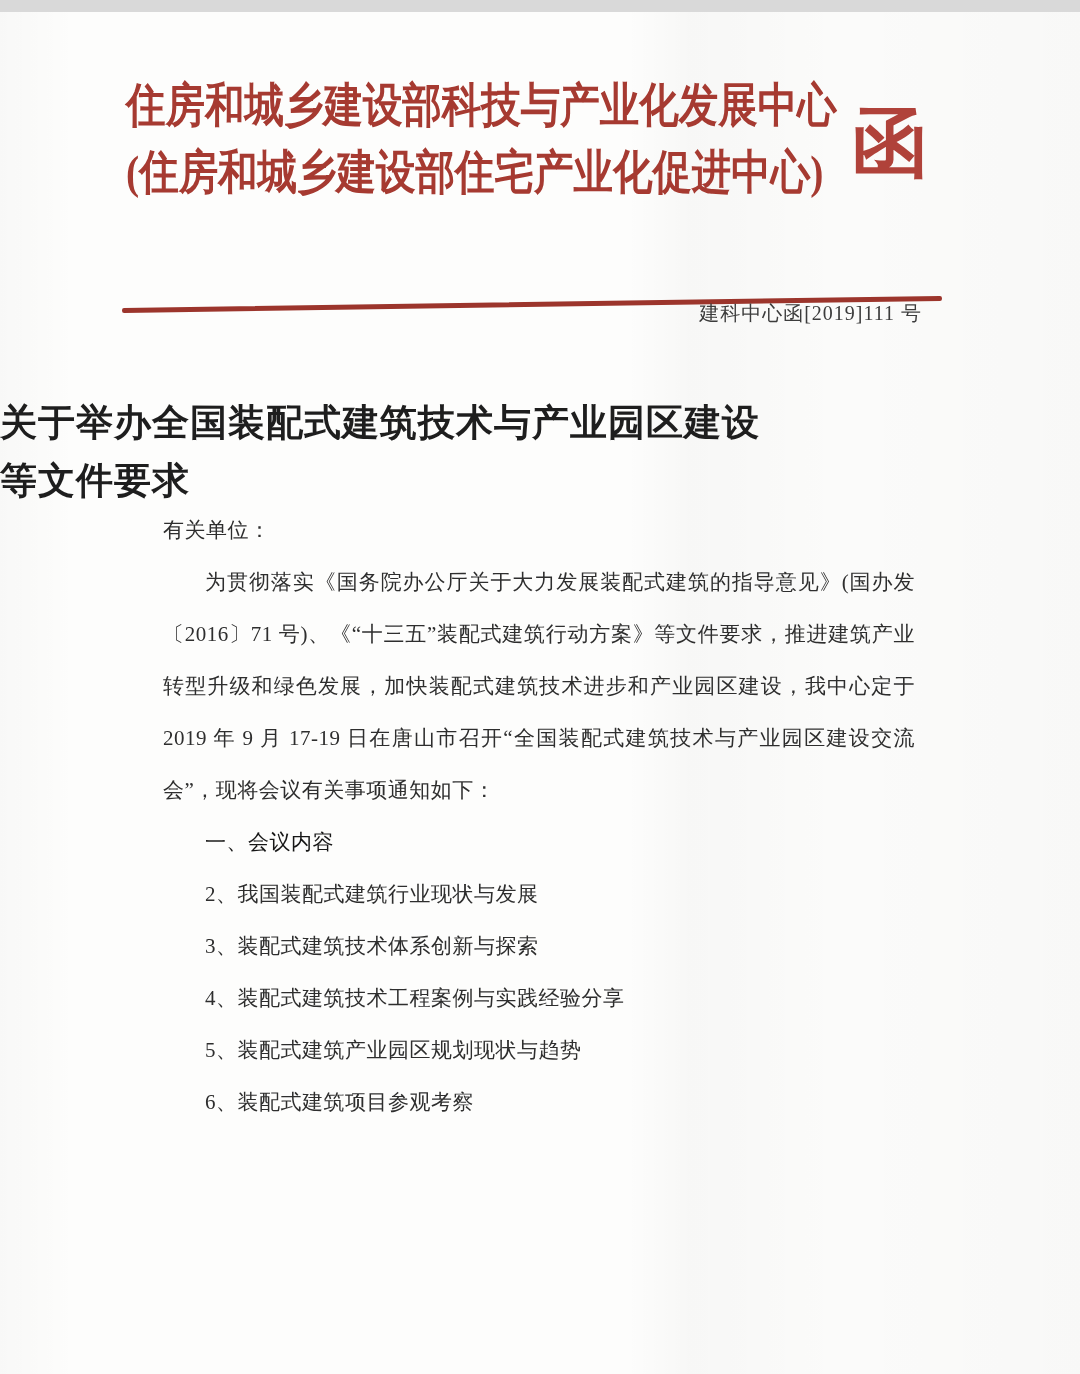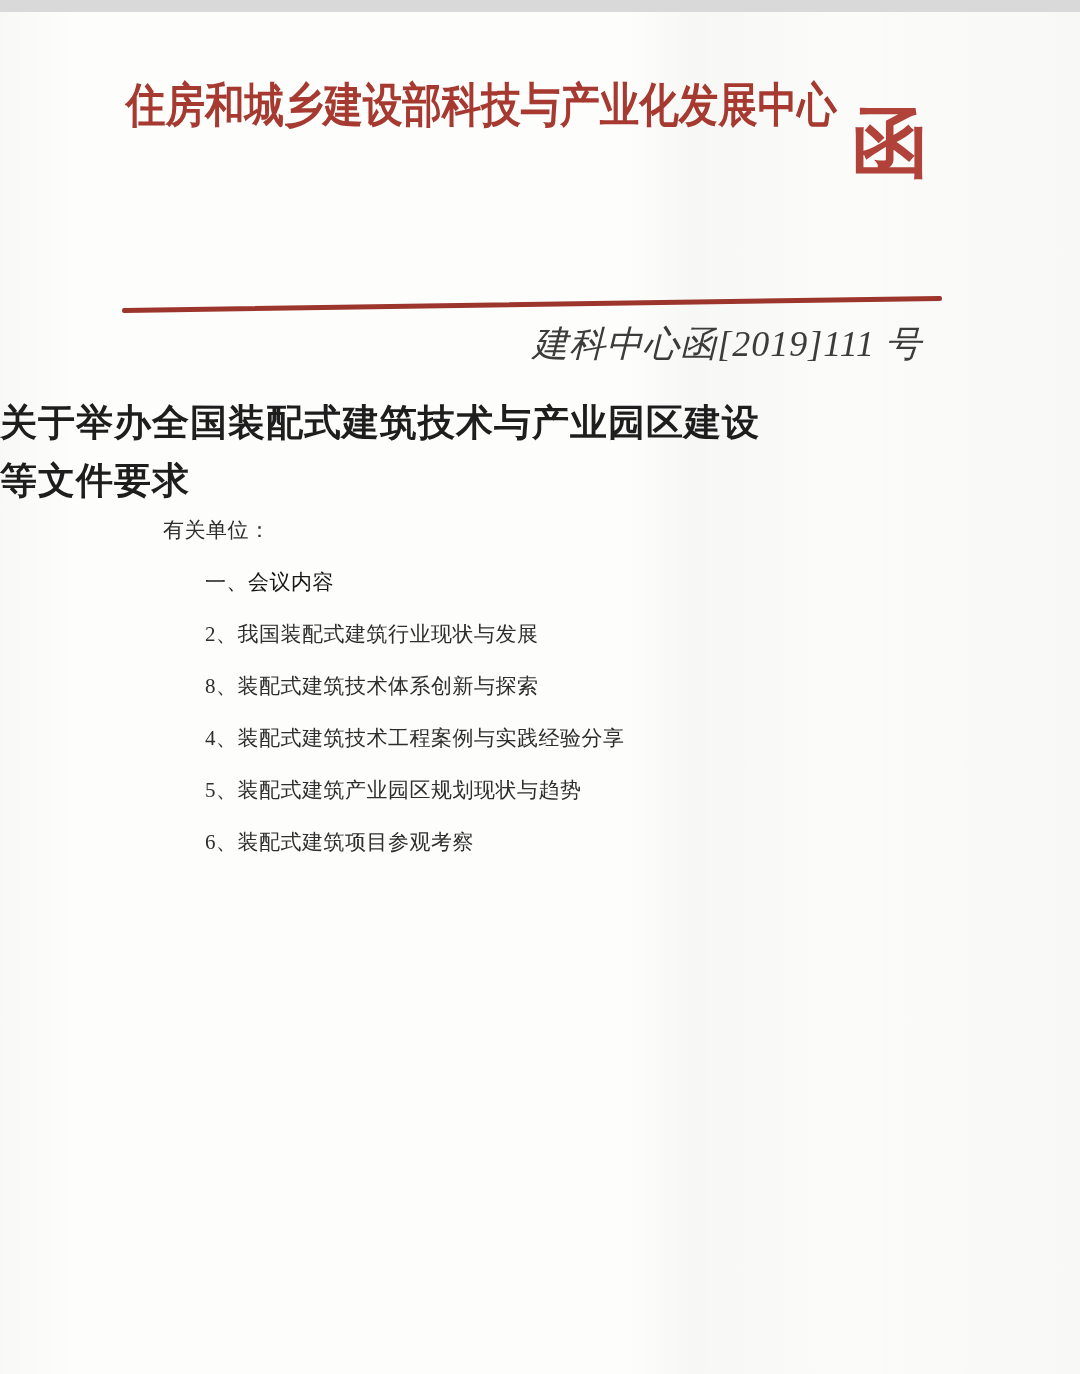--- a/index.html
+++ b/index.html
@@ -57,26 +57,25 @@
     top: 290px;
     width: 820px;
     height: 5px;
     background: #9c352c;
     transform: rotate(-0.85deg);
     border-radius: 2px;
   }
   
   .ref-number {
     position: absolute;
-    top: 308px;
+    top: 288px;
     right: 158px;
-    font-size: 36px;
+    font-size: 20px;
     letter-spacing: 1px;
     color: #3c3c3c;
-    font-style: italic;
   }
   
   .doc-title {
     position: absolute;
     top: 382px;
     left: 0;
     width: 100%;
     text-align: left;
     font-size: 37px;
     font-weight: bold;
@@ -109,35 +108,39 @@
 </style>
 </head>
 <body>
 
 <div class="page">
 
   <div class="letterhead red-text">
     <span class="org-line">
       <span>住房和城乡建设部科技与产业化发展中心</span>
     </span>
+    <span class="org-line">
+      <span>(住房和城乡建设部住宅产业化促进中心)</span>
+    </span>
   </div>
   <div class="doc-type">函</div>
 
   <div class="red-rule"></div>
 
   <div class="ref-number">建科中心函[2019]111 号</div>
 
   <div class="doc-title">
     <div>关于举办全国装配式建筑技术与产业园区建设</div>
     <div>等文件要求</div>
   </div>
 
   <div class="doc-body">
     <div class="salutation">有关单位：</div>
+    <div class="paragraph">为贯彻落实《国务院办公厅关于大力发展装配式建筑的指导意见》(国办发〔2016〕71 号)、《“十三五”装配式建筑行动方案》等文件要求，推进建筑产业转型升级和绿色发展，加快装配式建筑技术进步和产业园区建设，我中心定于 2019 年 9 月 17-19 日在唐山市召开“全国装配式建筑技术与产业园区建设交流会”，现将会议有关事项通知如下：</div>
     <div class="section-heading">一、会议内容</div>
     <div class="list-item">2、我国装配式建筑行业现状与发展</div>
-    <div class="list-item">8、装配式建筑技术体系创新与探索</div>
+    <div class="list-item">3、装配式建筑技术体系创新与探索</div>
     <div class="list-item">4、装配式建筑技术工程案例与实践经验分享</div>
     <div class="list-item">5、装配式建筑产业园区规划现状与趋势</div>
     <div class="list-item">6、装配式建筑项目参观考察</div>
   </div>
 
 </div>
 
 </body></html>

